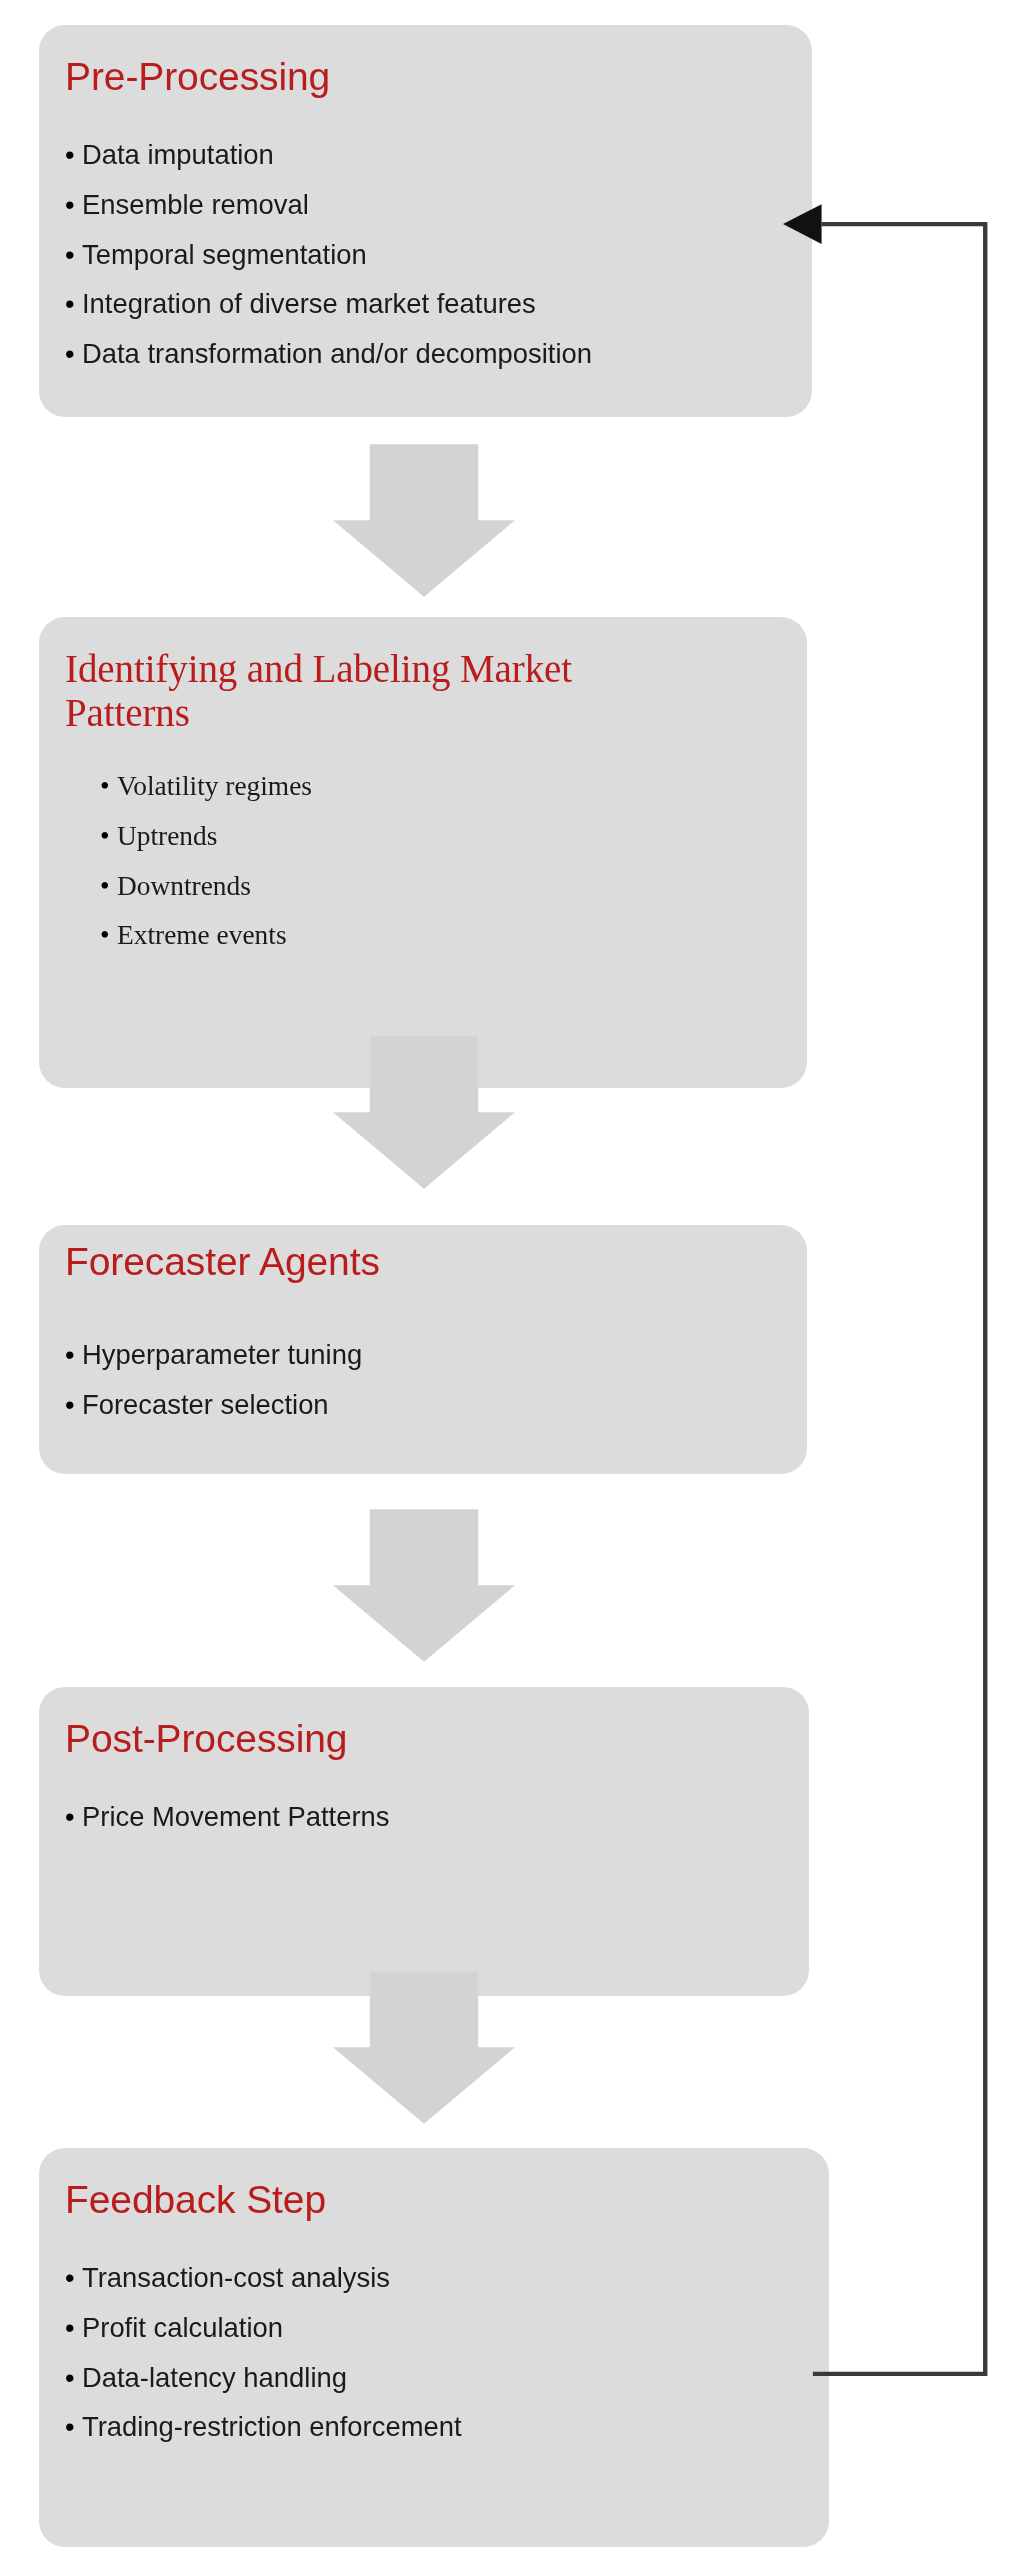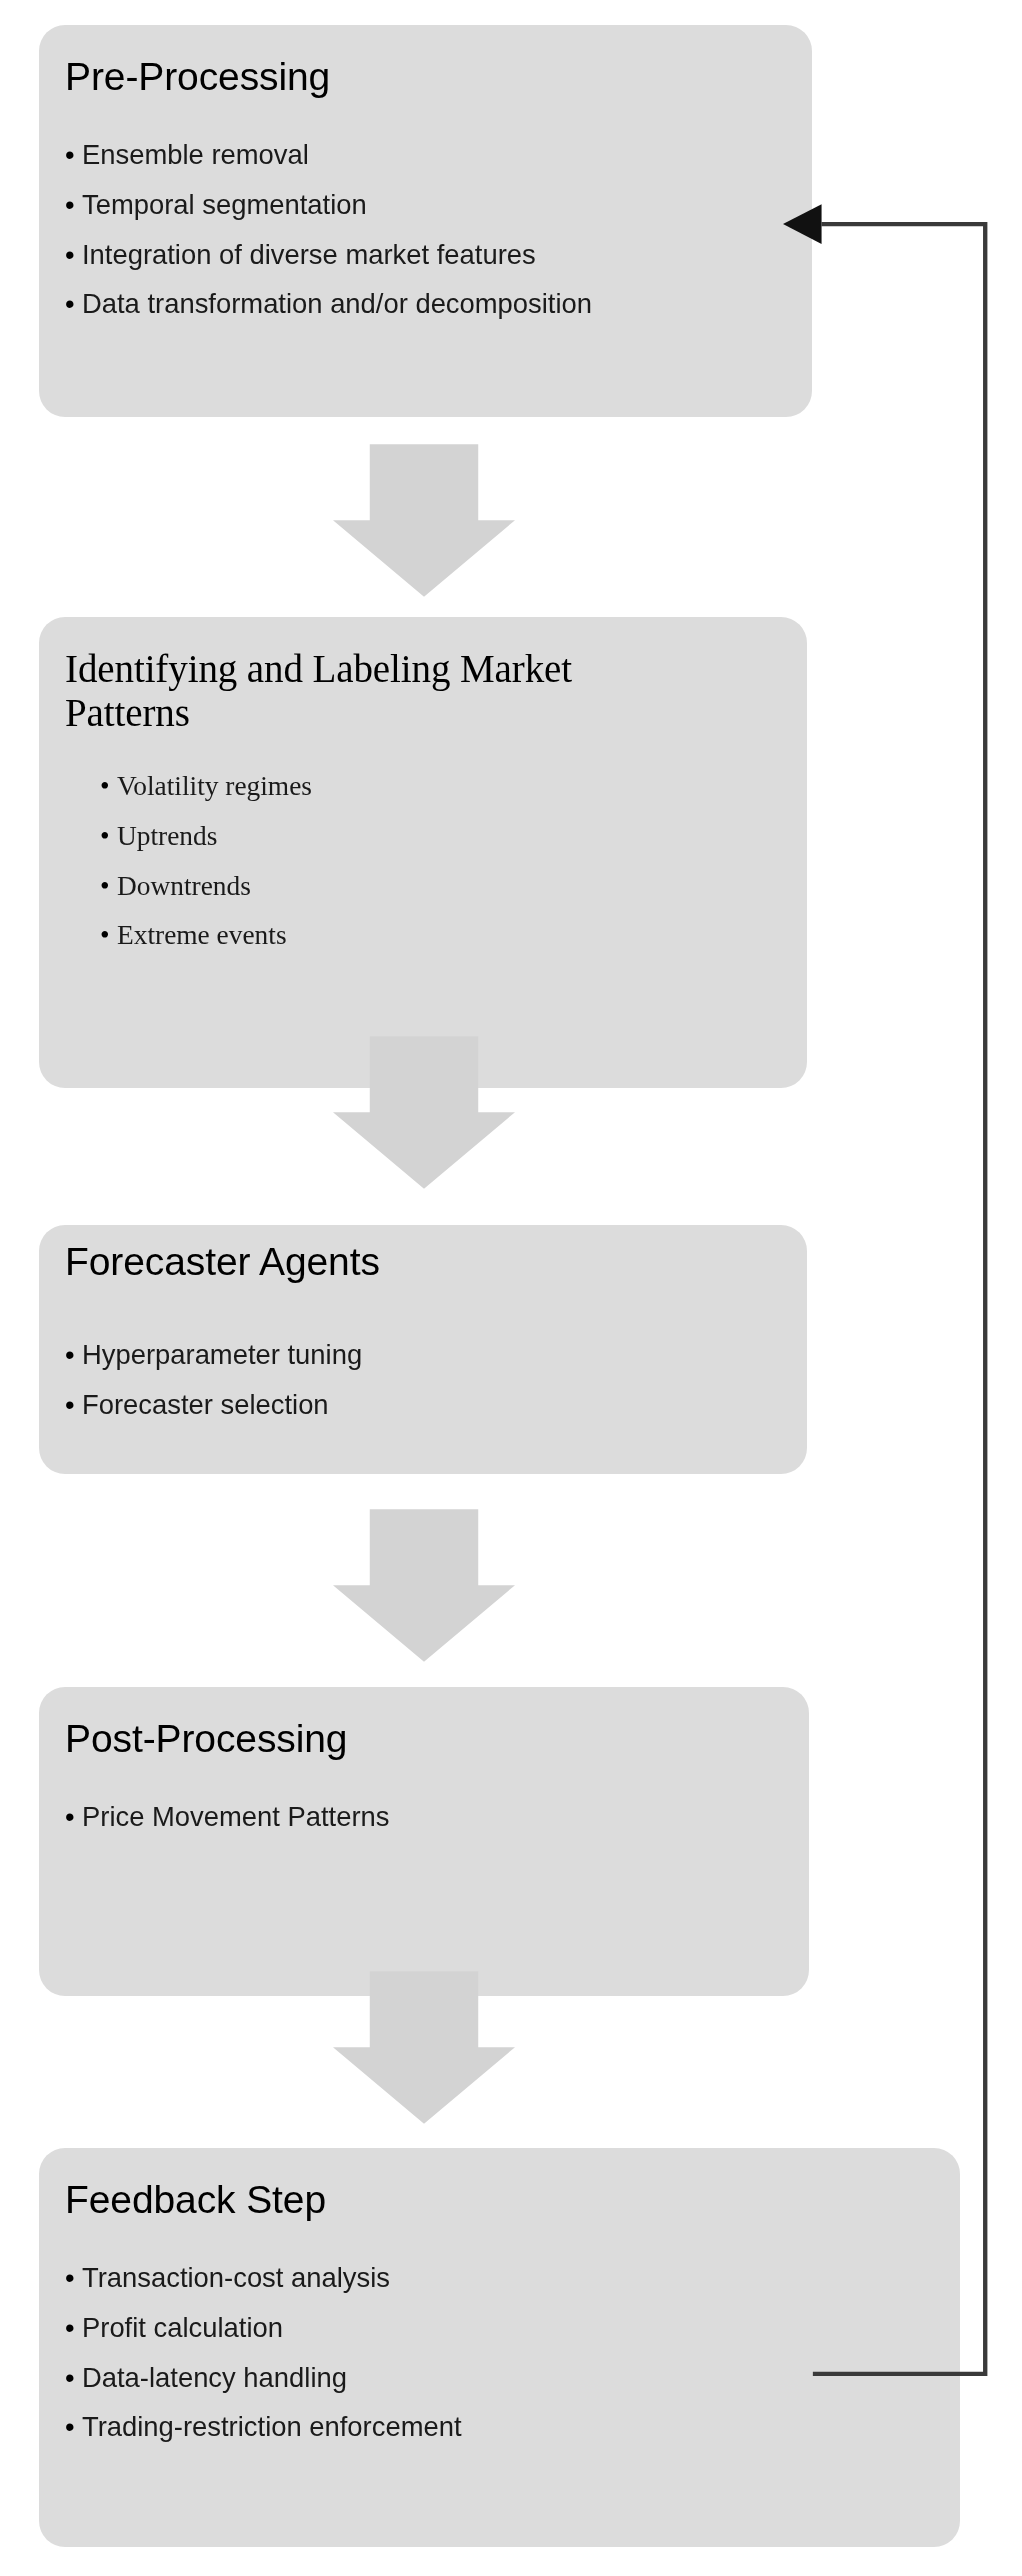--- a/index.html
+++ b/index.html
@@ -22,21 +22,21 @@
   .box {
     position: absolute;
     background: #DCDCDC;
     border-radius: 26px;
     box-sizing: border-box;
     padding: 0;
   }
   .box-title {
     font-size: 39px;
     line-height: 1.14;
-    color: #000000;
+    color: #b91c1c;
     font-weight: 400;
     letter-spacing: -0.1px;
     white-space: pre-wrap;
   }
   .bullets {
     list-style: none;
     margin: 0;
     padding: 0;
   }
   .bullets li {
@@ -64,21 +64,21 @@
   #box-2 .bullets   { position: absolute; left: 26px; top: 156px; margin-left: 35px; }
 
   #box-3 { left: 39px;  top: 1225px; width: 768px; height: 249px; }
   #box-3 .box-title { position: absolute; left: 26px; top: 15px; }
   #box-3 .bullets   { position: absolute; left: 26px; top: 116px; }
 
   #box-4 { left: 39px;  top: 1687px; width: 770px; height: 309px; }
   #box-4 .box-title { position: absolute; left: 26px; top: 30px; }
   #box-4 .bullets   { position: absolute; left: 26px; top: 116px; }
 
-  #box-5 { left: 39px;  top: 2148px; width: 921px; height: 399px; }
+  #box-5 { left: 39px;  top: 2148px; width: 790px; height: 399px; }
   #box-5 .box-title { position: absolute; left: 26px; top: 30px; }
   #box-5 .bullets   { position: absolute; left: 26px; top: 116px; }
 
   
   .down-arrow {
     position: absolute;
     width: 182px;
     height: 153px;
   }
   .down-arrow svg { display: block; width: 100%; height: 100%; }
@@ -99,20 +99,21 @@
   #feedback-loop svg { display: block; width: 100%; height: 100%; overflow: visible; }
 </style>
 </head>
 <body>
 
 <div id="canvas">
 
   <div class="box" id="box-1">
     <div class="box-title">Pre-Processing</div>
     <ul class="bullets">
+      <li><span class="dot">•</span><span>Data imputation</span></li>
       <li><span class="dot">•</span><span>Ensemble removal</span></li>
       <li><span class="dot">•</span><span>Temporal segmentation</span></li>
       <li><span class="dot">•</span><span>Integration of diverse market features</span></li>
       <li><span class="dot">•</span><span>Data transformation and/or decomposition</span></li>
     </ul>
   </div>
 
   <div class="down-arrow" id="arrow-1">
     <svg viewBox="0 0 292 245" xmlns="http://www.w3.org/2000/svg" aria-hidden="true">
       <polygon points="59,0 233,0 233,122 292,122 146,245 0,122 59,122" fill="#D3D3D3"></polygon>

